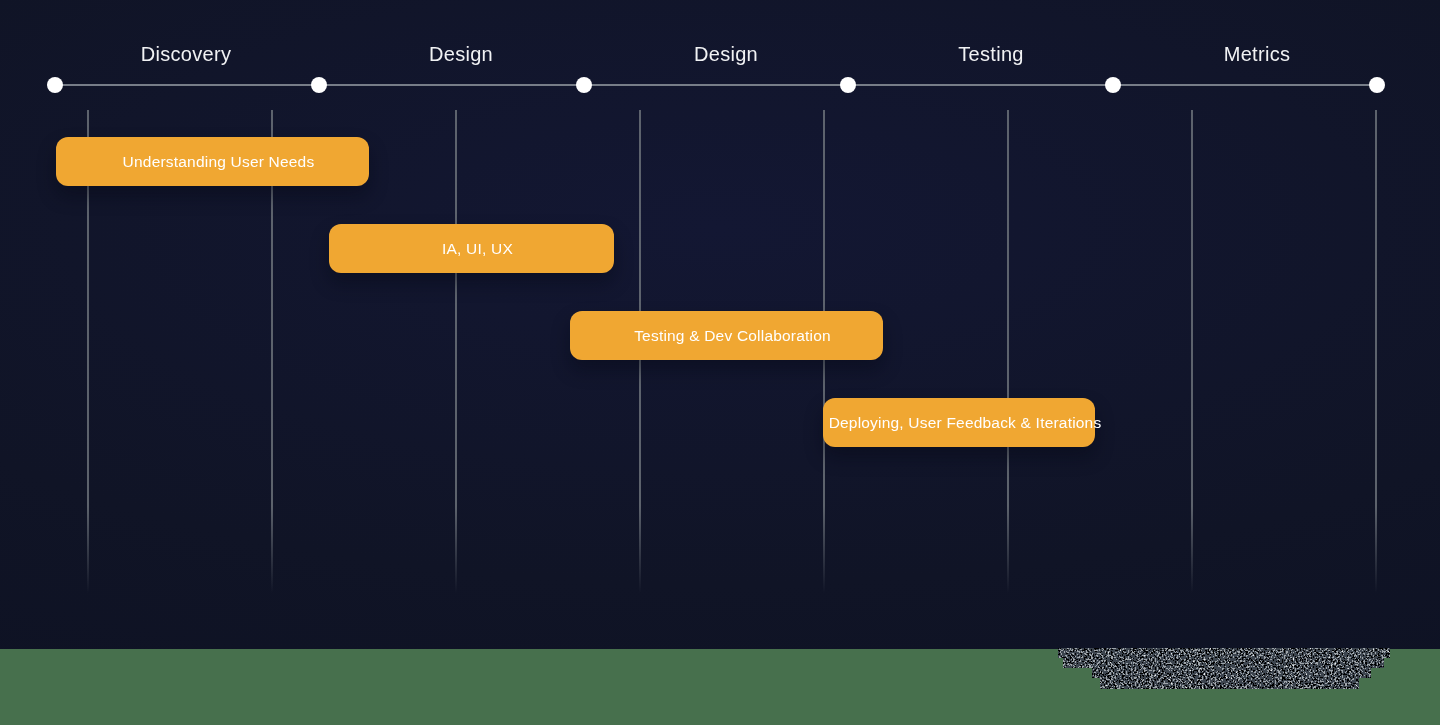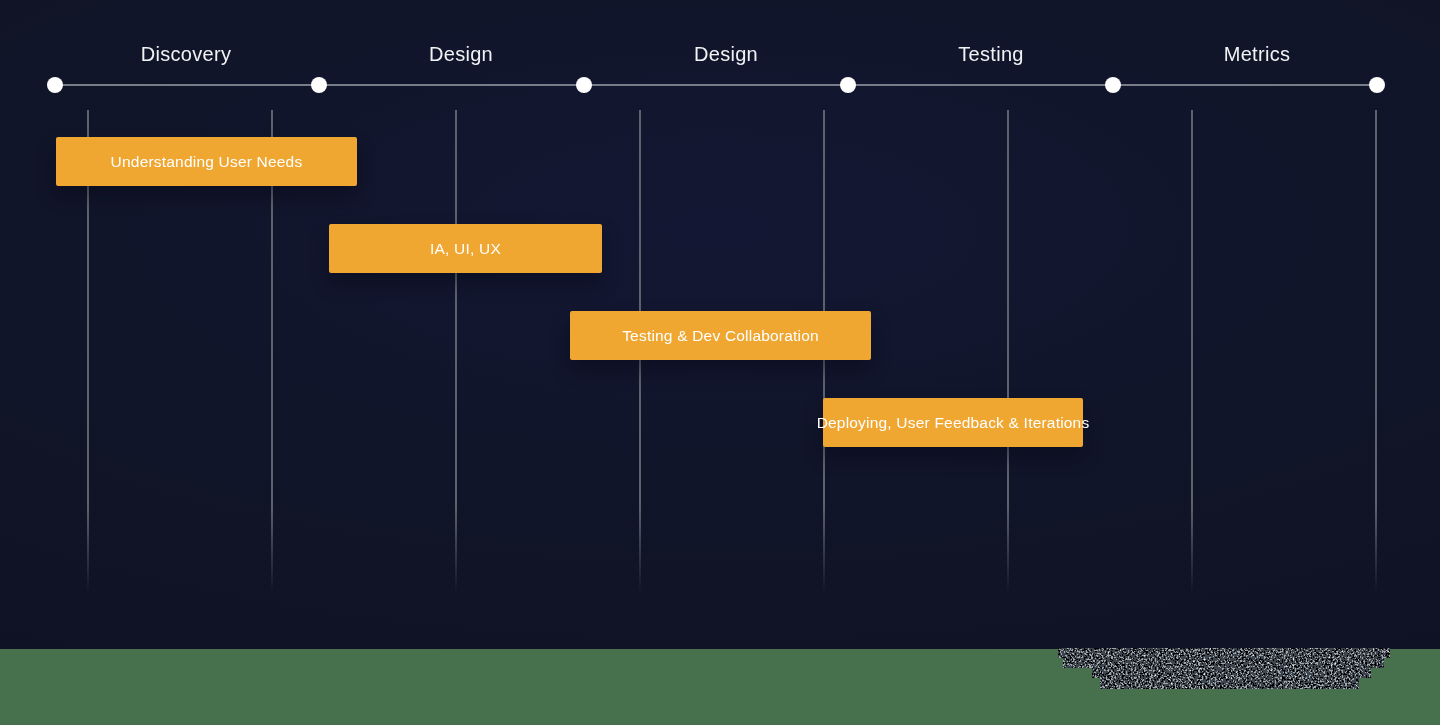--- a/index.html
+++ b/index.html
@@ -57,31 +57,32 @@
     width: 2px; height: 483px;
     background: linear-gradient(to bottom,
       rgba(106,112,120,0.85) 0%,
       rgba(106,112,120,0.85) 82%,
       rgba(106,112,120,0.0) 100%);
   }
   
   .task-bar {
     position: absolute;
     height: 49px;
-    border-radius: 2px;
+    border-radius: 12px;
     background: #F0A732;
     color: #FFFFFF;
     font-size: 15.5px;
     font-weight: 500;
     letter-spacing: 0.2px;
     display: flex;
     align-items: center;
     justify-content: center;
     white-space: nowrap;
     box-shadow: 0 10px 18px rgba(5, 8, 20, 0.40);
+    padding-left: 12px;
   }
   .noise-artifact {
     position: absolute;
     left: 1048px; top: 646px;
     width: 345px; height: 48px;
   }
 </style>
 </head>
 <body>
 

